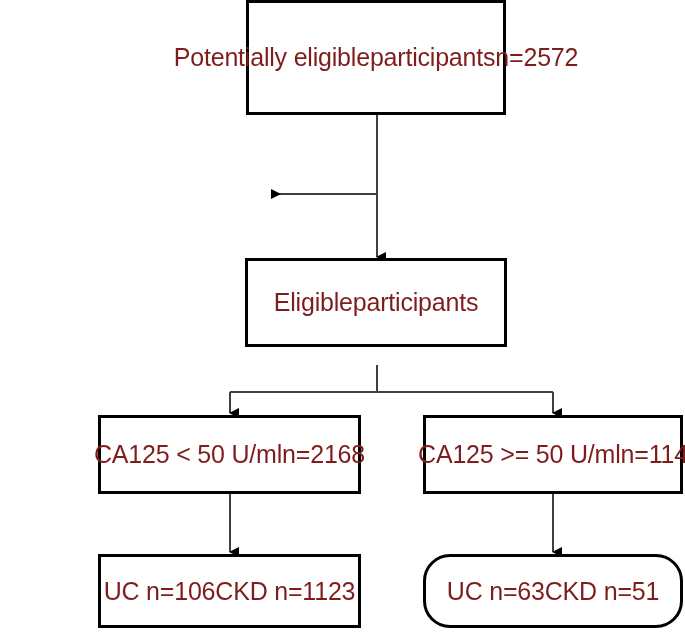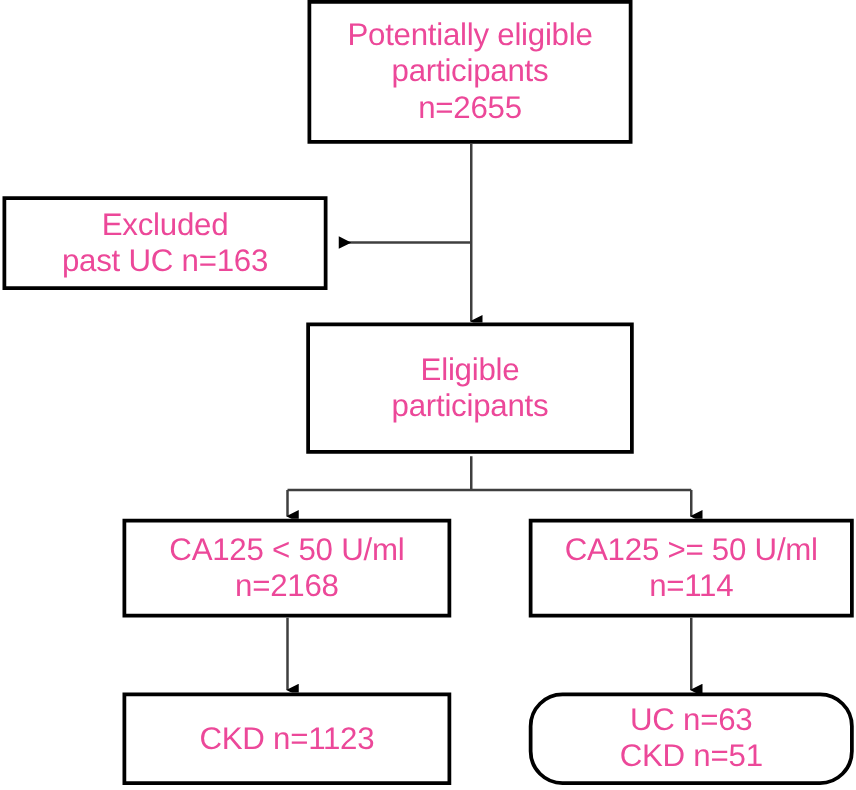--- a/index.html
+++ b/index.html
@@ -15,25 +15,25 @@
     background: #ffffff;
     overflow: hidden;
     font-family: "Liberation Sans", sans-serif;
   }
   .flow-box {
     position: absolute;
     box-sizing: border-box;
     border: 3px solid #000000;
     background: #ffffff;
     display: flex;
-    flex-direction: column;
+    flex-direction: row;
     align-items: center;
     justify-content: center;
     text-align: center;
-    color: #ec4899;
+    color: #7f1d1d;
     font-size: 25px;
     line-height: 1.16;
     letter-spacing: -0.2px;
   }
   .flow-box .line {
     display: block;
     white-space: nowrap;
   }
   svg.connectors {
     position: absolute;
@@ -70,44 +70,41 @@
     <line x1="230" y1="392" x2="230" y2="413" stroke="#3f3f3f" stroke-width="2" marker-end="url(#arrowdown)"></line>
     <line x1="553" y1="392" x2="553" y2="413" stroke="#3f3f3f" stroke-width="2" marker-end="url(#arrowdown)"></line>
 
     <line x1="230" y1="494" x2="230" y2="552" stroke="#3f3f3f" stroke-width="2" marker-end="url(#arrowdown)"></line>
     <line x1="553" y1="494" x2="553" y2="552" stroke="#3f3f3f" stroke-width="2" marker-end="url(#arrowdown)"></line>
   </svg>
 
   <div class="flow-box" style="left:246px; top:0px; width:260px; height:115px;">
     <span class="line">Potentially eligible</span>
     <span class="line">participants</span>
-    <span class="line">n=2655</span>
+    <span class="line">n=2572</span>
   </div>
 
-  <div class="flow-box" style="left:2px; top:157px; width:260px; height:75px;">
-    <span class="line">Excluded</span>
-    <span class="line">past UC n=163</span>
-  </div>
 
-  <div class="flow-box" style="left:245px; top:258px; width:262px; height:105px;">
+  <div class="flow-box" style="left:245px; top:258px; width:262px; height:89px;">
     <span class="line">Eligible</span>
     <span class="line">participants</span>
   </div>
 
   <div class="flow-box" style="left:98px; top:415px; width:263px; height:79px;align-items:center;">
     <span class="line">CA125 &lt; 50 U/ml</span>
     <span class="line">n=2168</span>
   </div>
 
   <div class="flow-box" style="left:423px; top:415px; width:260px; height:79px;">
     <span class="line">CA125 &gt;= 50 U/ml</span>
     <span class="line">n=114</span>
   </div>
 
   <div class="flow-box" style="left:98px; top:554px; width:263px; height:74px;">
+    <span class="line">UC n=106</span>
     <span class="line">CKD n=1123</span>
   </div>
 
   <div class="flow-box" style="left:423px; top:554px; width:260px; height:74px;border-radius:27px;">
     <span class="line">UC n=63</span>
     <span class="line">CKD n=51</span>
   </div>
 
 </div>
 

